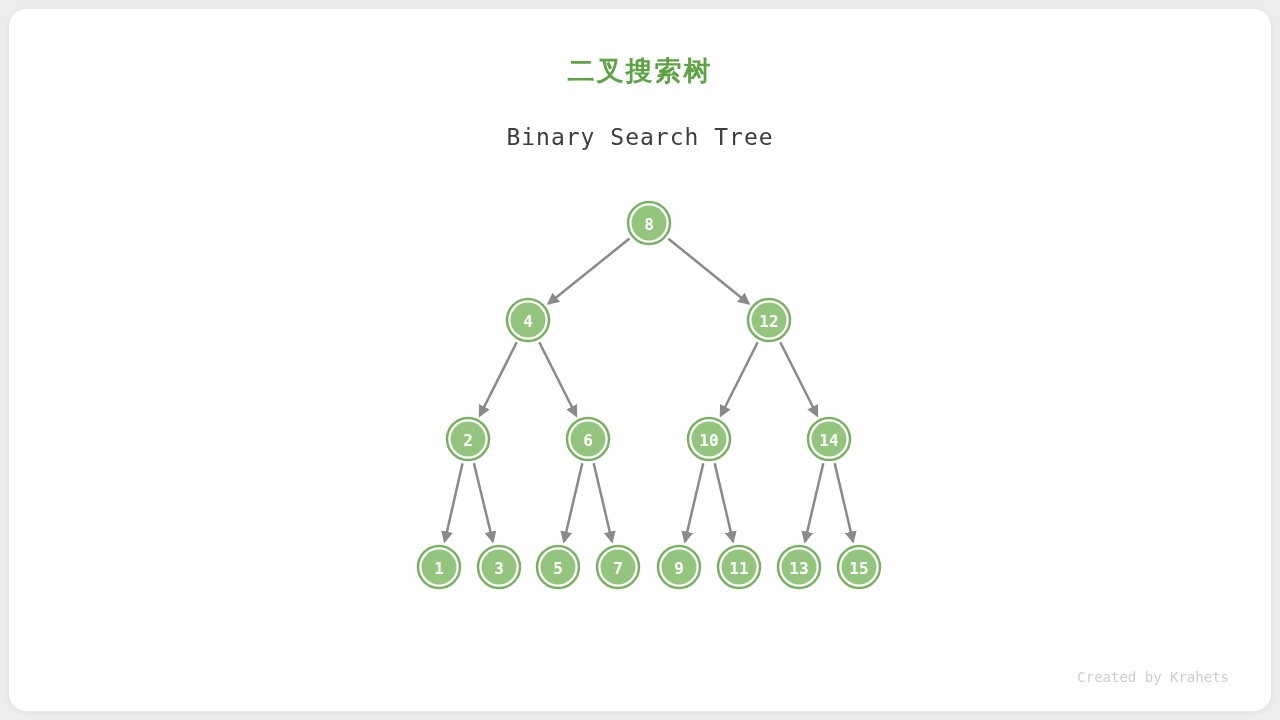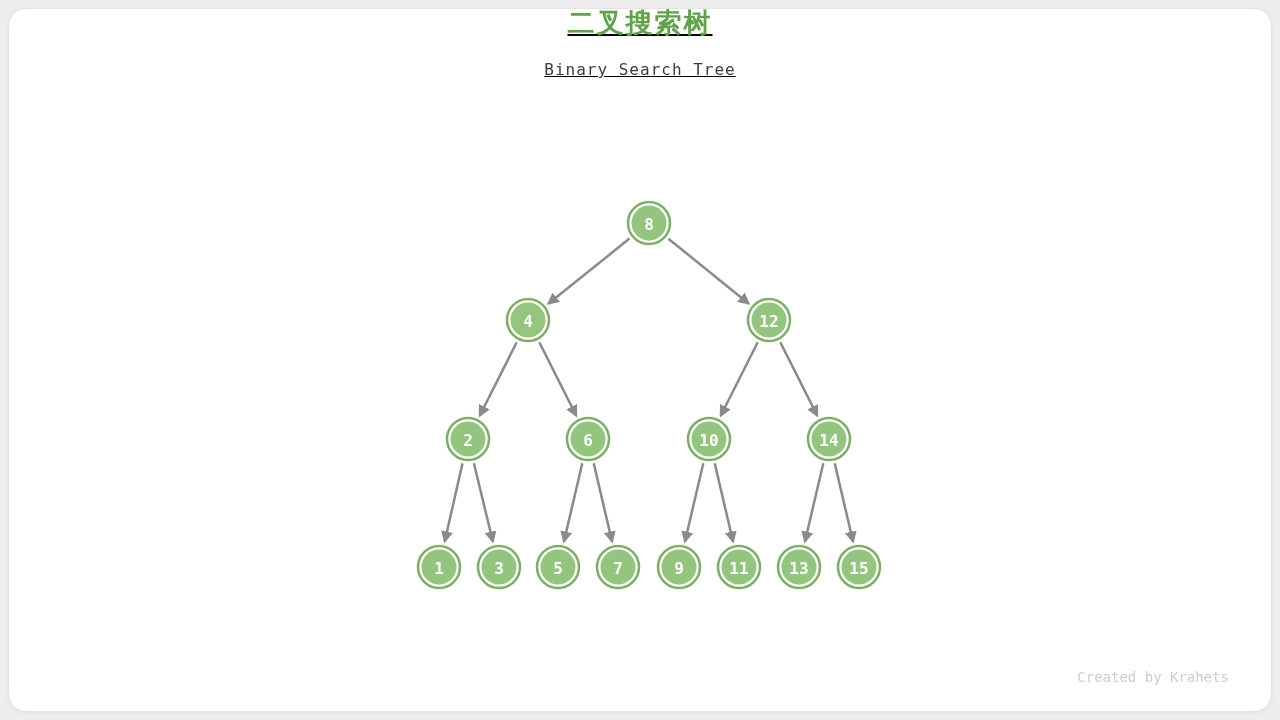--- a/index.html
+++ b/index.html
@@ -17,33 +17,33 @@
     left: 8px; top: 8px; right: 8px; bottom: 8px;
     background: #ffffff;
     border: 1px solid #e4e4e4;
     border-radius: 18px;
     box-shadow: 0 1px 4px rgba(0,0,0,0.05);
   }
   .header {
     position: absolute;
     top: 0; left: 0; right: 0;
     text-align: center;
-    text-decoration: underline;
+    padding-top: 48px;
   }
   .title {
     font-size: 27px;
     font-weight: bold;
     letter-spacing: 2px;
     color: var(--c-title, #5ea345);
     line-height: 1;
   }
   .subtitle {
-    margin-top: 26px;
+    margin-top: 42px;
     font-family: "DejaVu Sans Mono", monospace;
-    font-size: 16px;
+    font-size: 23px;
     font-weight: 500;
     letter-spacing: 1px;
     color: var(--c-subtitle, #3c3c3c);
     line-height: 1;
   }
   #tree-svg {
     position: absolute;
     left: 0; top: 0;
     width: 1280px;
     height: 720px;

